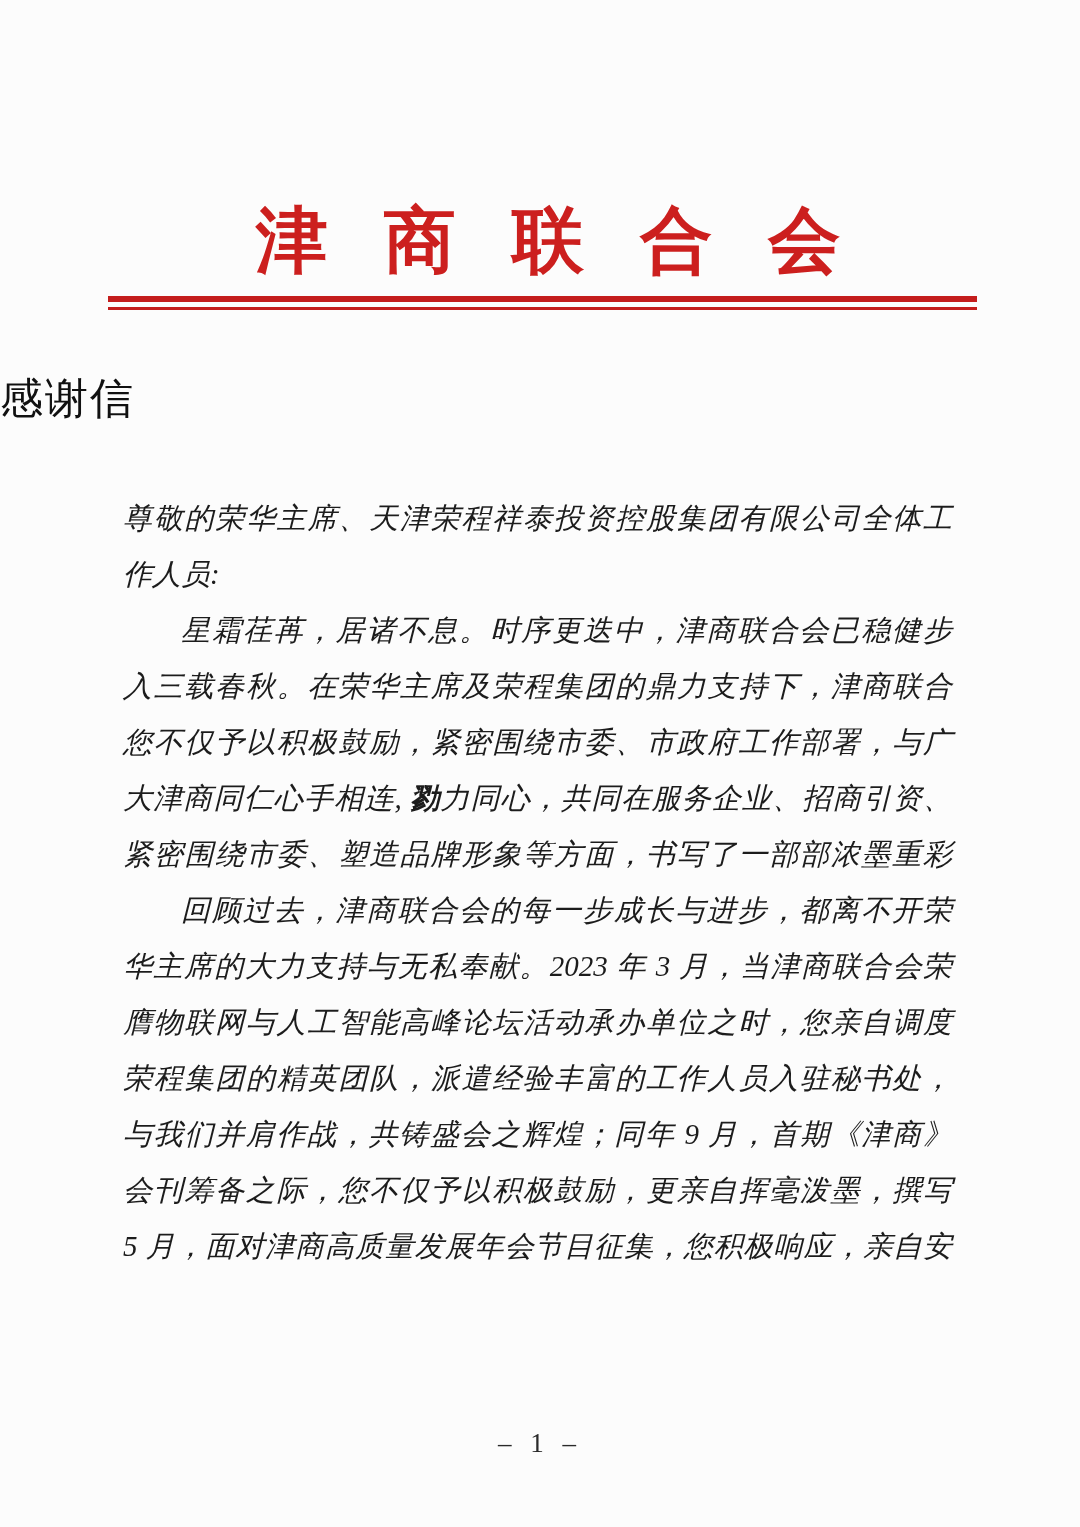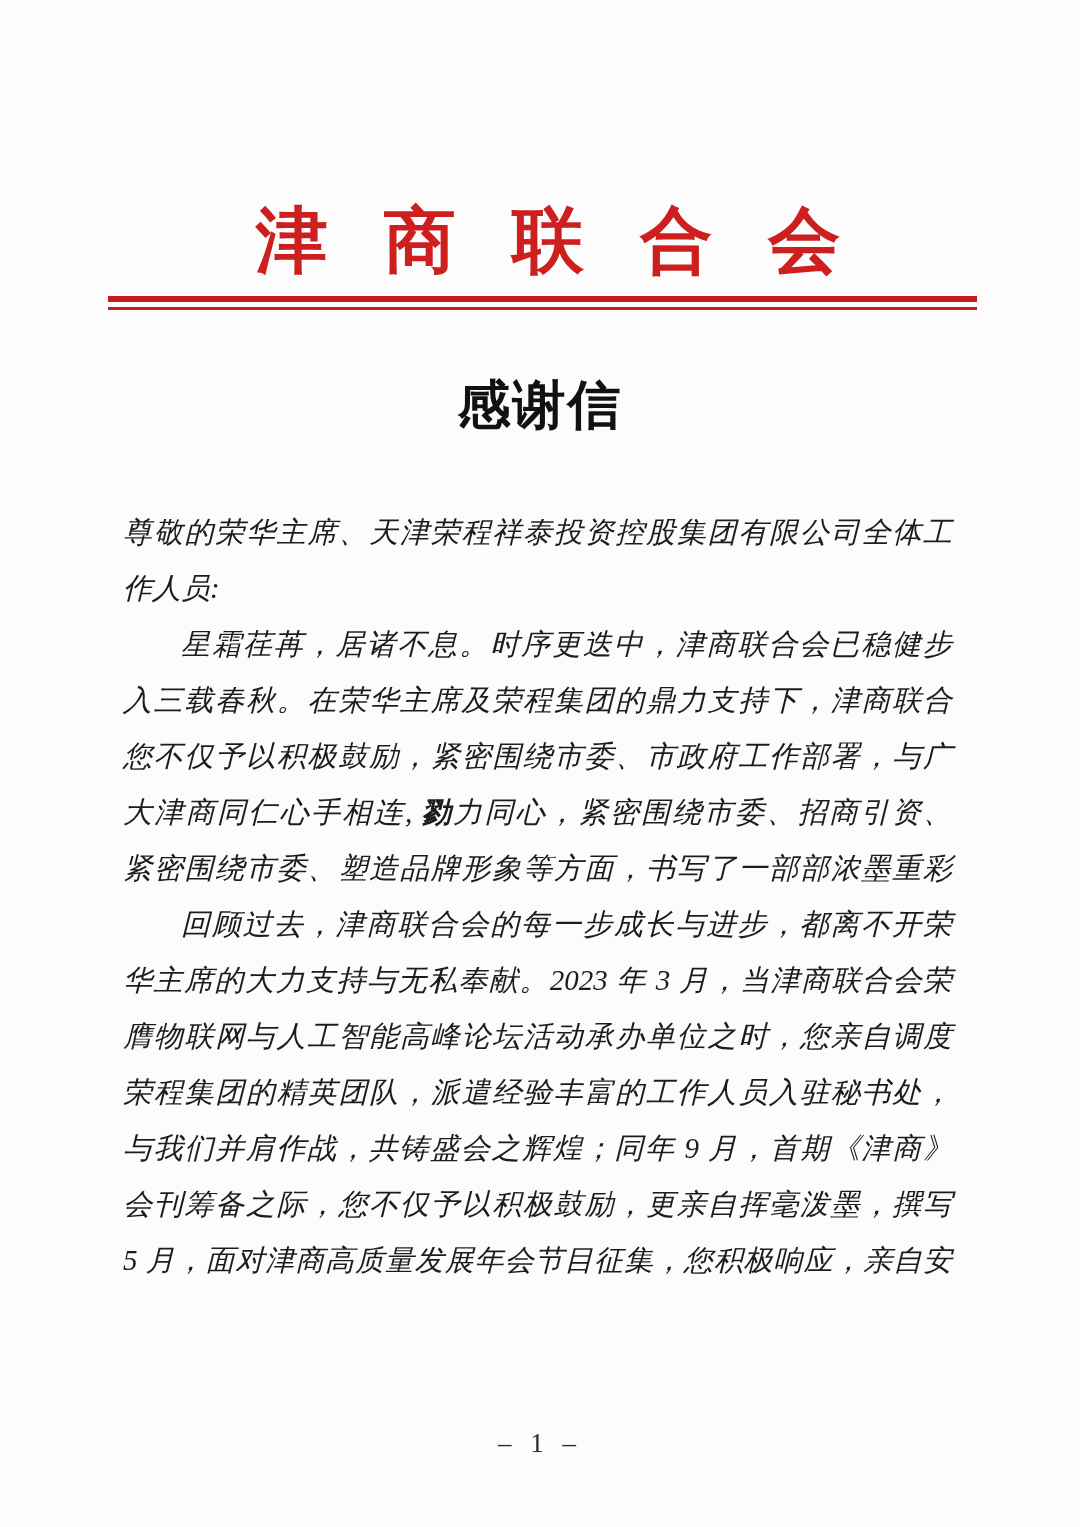--- a/index.html
+++ b/index.html
@@ -37,23 +37,23 @@
     background: #c41d1c;
   }
   .rule-thin {
     height: 3px;
     background: #c41d1c;
     margin-top: 5px;
   }
   
   .letter-title {
     margin-top: 60px;
-    text-align: center;
-    font-size: 53px;
-    font-weight: bold;
+    text-align: left;
+    font-size: 43px;
+    font-weight: normal;
     color: #111;
     letter-spacing: 2px;
   }
   
   .letter-body {
     margin: 62px 128px 0 123px;
     font-size: 29px;
     color: #1c1c1c;
   }
   .line {
@@ -96,21 +96,21 @@
   <div class="letter-title">感谢信</div>
 
   <div class="letter-body">
 
     <div class="line">尊敬的荣华主席、天津荣程祥泰投资控股集团有限公司全体工</div>
     <div class="line align-left">作人员:</div>
 
     <div class="line indent">星霜荏苒，居诸不息。时序更迭中，津商联合会已稳健步</div>
     <div class="line">入三载春秋。在荣华主席及荣程集团的鼎力支持下，津商联合</div>
     <div class="line">您不仅予以积极鼓励，紧密围绕市委、市政府工作部署，与广</div>
-    <div class="line"><span>大津商同仁心手相连, </span><b>勠</b><span>力同心，紧密围绕市委、招商引资、</span></div>
+    <div class="line"><span>大津商同仁心手相连, </span><b>勠</b><span>力同心，共同在服务企业、招商引资、</span></div>
     <div class="line">紧密围绕市委、塑造品牌形象等方面，书写了一部部浓墨重彩</div>
 
     <div class="line indent">回顾过去，津商联合会的每一步成长与进步，都离不开荣</div>
     <div class="line">华主席的大力支持与无私奉献。2023 年 3 月，当津商联合会荣</div>
     <div class="line">膺物联网与人工智能高峰论坛活动承办单位之时，您亲自调度</div>
     <div class="line">荣程集团的精英团队，派遣经验丰富的工作人员入驻秘书处，</div>
     <div class="line">与我们并肩作战，共铸盛会之辉煌；同年 9 月，首期《津商》</div>
     <div class="line">会刊筹备之际，您不仅予以积极鼓励，更亲自挥毫泼墨，撰写</div>
     <div class="line">5 月，面对津商高质量发展年会节目征集，您积极响应，亲自安</div>
 

